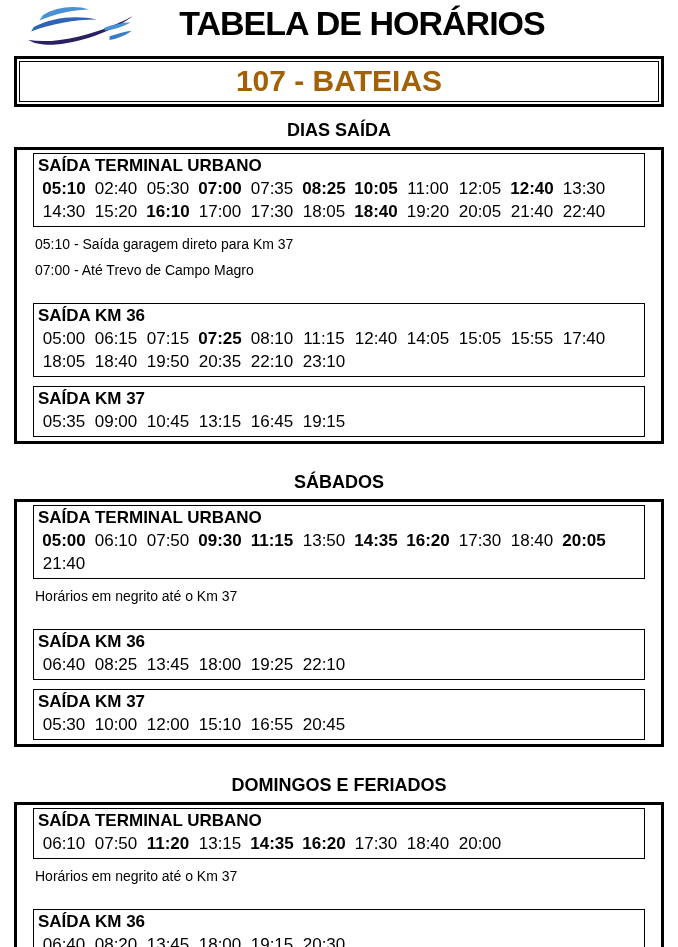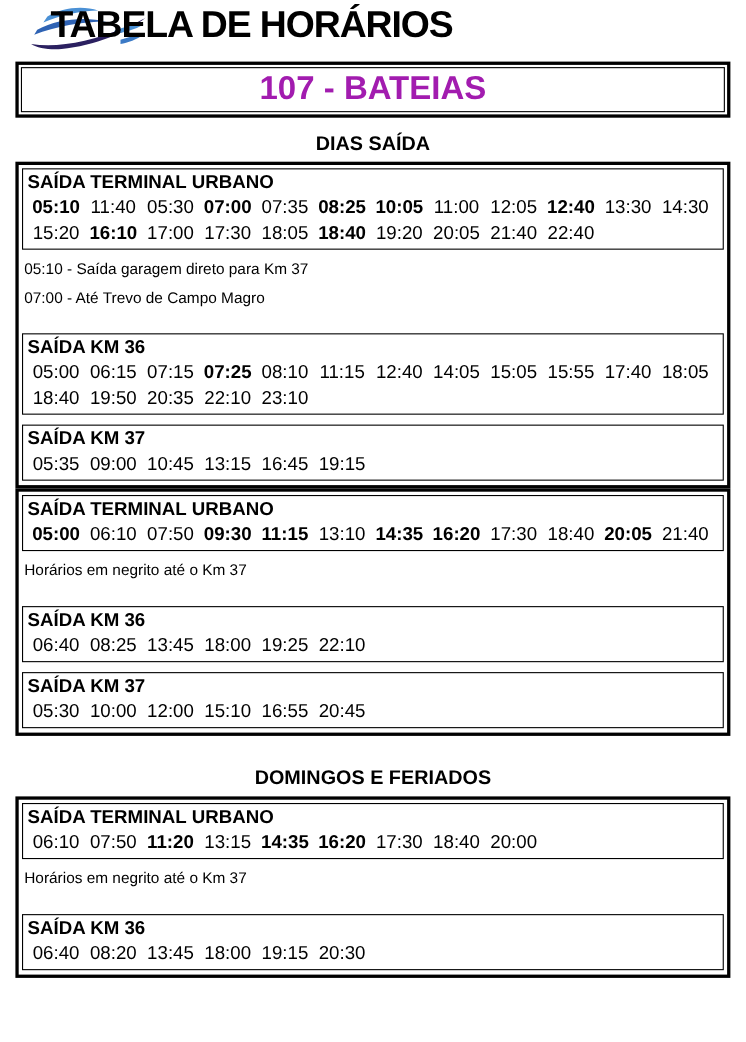--- a/index.html
+++ b/index.html
@@ -6,35 +6,35 @@
   body{
     width:678px;height:947px;
     font-family:"Liberation Sans","DejaVu Sans",sans-serif;
     color:#000;overflow:hidden;
   }
   
   .header{position:relative;height:54px;}
   .logo{position:absolute;left:24px;top:3px;width:112px;height:48px;}
   .main-title{
     position:absolute;left:0;top:4px;width:100%;
-    padding-left:46px;box-sizing:border-box;
+    text-align:center;padding-left:46px;box-sizing:border-box;
     font-size:34px;font-weight:bold;letter-spacing:-1px;
   }
   
   .route-box{margin:2px 14px 0;border:3px solid #000;padding:2px;}
   .route-box-inner{border:1px solid #000;text-align:center;padding:2px 0 3px;}
   .route-title{font-size:30px;font-weight:bold;letter-spacing:0;}
   
   .section-title{
     text-align:center;font-size:18px;font-weight:bold;
     margin:13px 0 6px;
   }
   .section + .section .section-title{margin-top:28px;}
   .section-box{
-    margin:0 14px;border:3px solid #000;padding:3px 3px 4px;
+    margin:0 14px;border:3px solid #000;padding:3px 16px 4px;
   }
   .timebox{border:1px solid #000;padding:0 3px 3px 4px;}
   .timebox + .timebox{margin-top:9px;}
   .note + .timebox{margin-top:23px;}
   .timebox-label{font-size:17px;font-weight:bold;line-height:23px;}
   .times{display:flex;flex-wrap:wrap;}
   .time{
     width:52px;flex:0 0 52px;text-align:center;
     font-size:17px;line-height:23px;white-space:nowrap;
   }
@@ -54,33 +54,33 @@
     <path fill="#2f63b4" d="M10,26 C30,15 58,13 78,18 C54,18 28,23 7,31 Z"></path>
     <path fill="#2b2060" d="M4,40 C30,44 62,38 96,24 C106,20 112,17 117,14 C100,28 66,42 34,45 C22,46 10,44 4,40 Z"></path>
     <path fill="#4a90d5" d="M86,27 C96,23 106,21 115,21 C106,26 96,29 87,30 Z"></path>
     <path fill="#3b7ac6" d="M92,36 C101,33 109,31 116,30 C108,36 99,39 92,40 Z"></path>
   </svg>
   <div class="main-title">TABELA DE HORÁRIOS</div>
 </div>
 
 <div class="route-box">
   <div class="route-box-inner">
-    <span class="route-title" style="color: #a21caf;">107 - BATEIAS</span>
+    <span class="route-title" style="color: #a16207;">107 - BATEIAS</span>
   </div>
 </div>
 
 <div id="sections-root">
     <div class="section">
       <div class="section-title">DIAS SAÍDA</div>
       <div class="section-box">
         <div class="timebox">
           <div class="timebox-label">SAÍDA TERMINAL URBANO</div>
           <div class="times">
             <span class="time bold">05:10</span>
-            <span class="time">11:40</span>
+            <span class="time">02:40</span>
             <span class="time">05:30</span>
             <span class="time bold">07:00</span>
             <span class="time">07:35</span>
             <span class="time bold">08:25</span>
             <span class="time bold">10:05</span>
             <span class="time">11:00</span>
             <span class="time">12:05</span>
             <span class="time bold">12:40</span>
             <span class="time">13:30</span>
             <span class="time">14:30</span>
@@ -127,30 +127,31 @@
             <span class="time">09:00</span>
             <span class="time">10:45</span>
             <span class="time">13:15</span>
             <span class="time">16:45</span>
             <span class="time">19:15</span>
           </div>
         </div>
       </div>
     </div>
     <div class="section">
+      <div class="section-title">SÁBADOS</div>
       <div class="section-box">
         <div class="timebox">
           <div class="timebox-label">SAÍDA TERMINAL URBANO</div>
           <div class="times">
             <span class="time bold">05:00</span>
             <span class="time">06:10</span>
             <span class="time">07:50</span>
             <span class="time bold">09:30</span>
             <span class="time bold">11:15</span>
-            <span class="time">13:10</span>
+            <span class="time">13:50</span>
             <span class="time bold">14:35</span>
             <span class="time bold">16:20</span>
             <span class="time">17:30</span>
             <span class="time">18:40</span>
             <span class="time bold">20:05</span>
             <span class="time">21:40</span>
           </div>
         </div>
         <div class="note">Horários em negrito até o Km 37</div>
         <div class="timebox">

